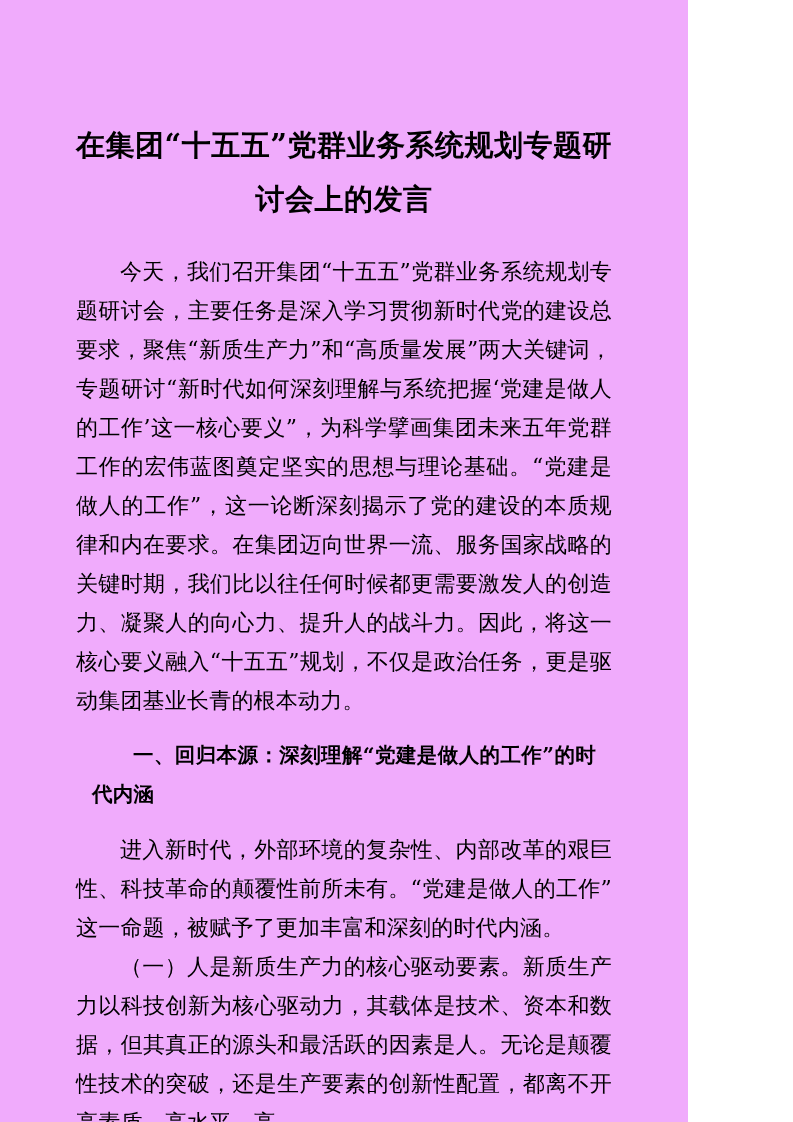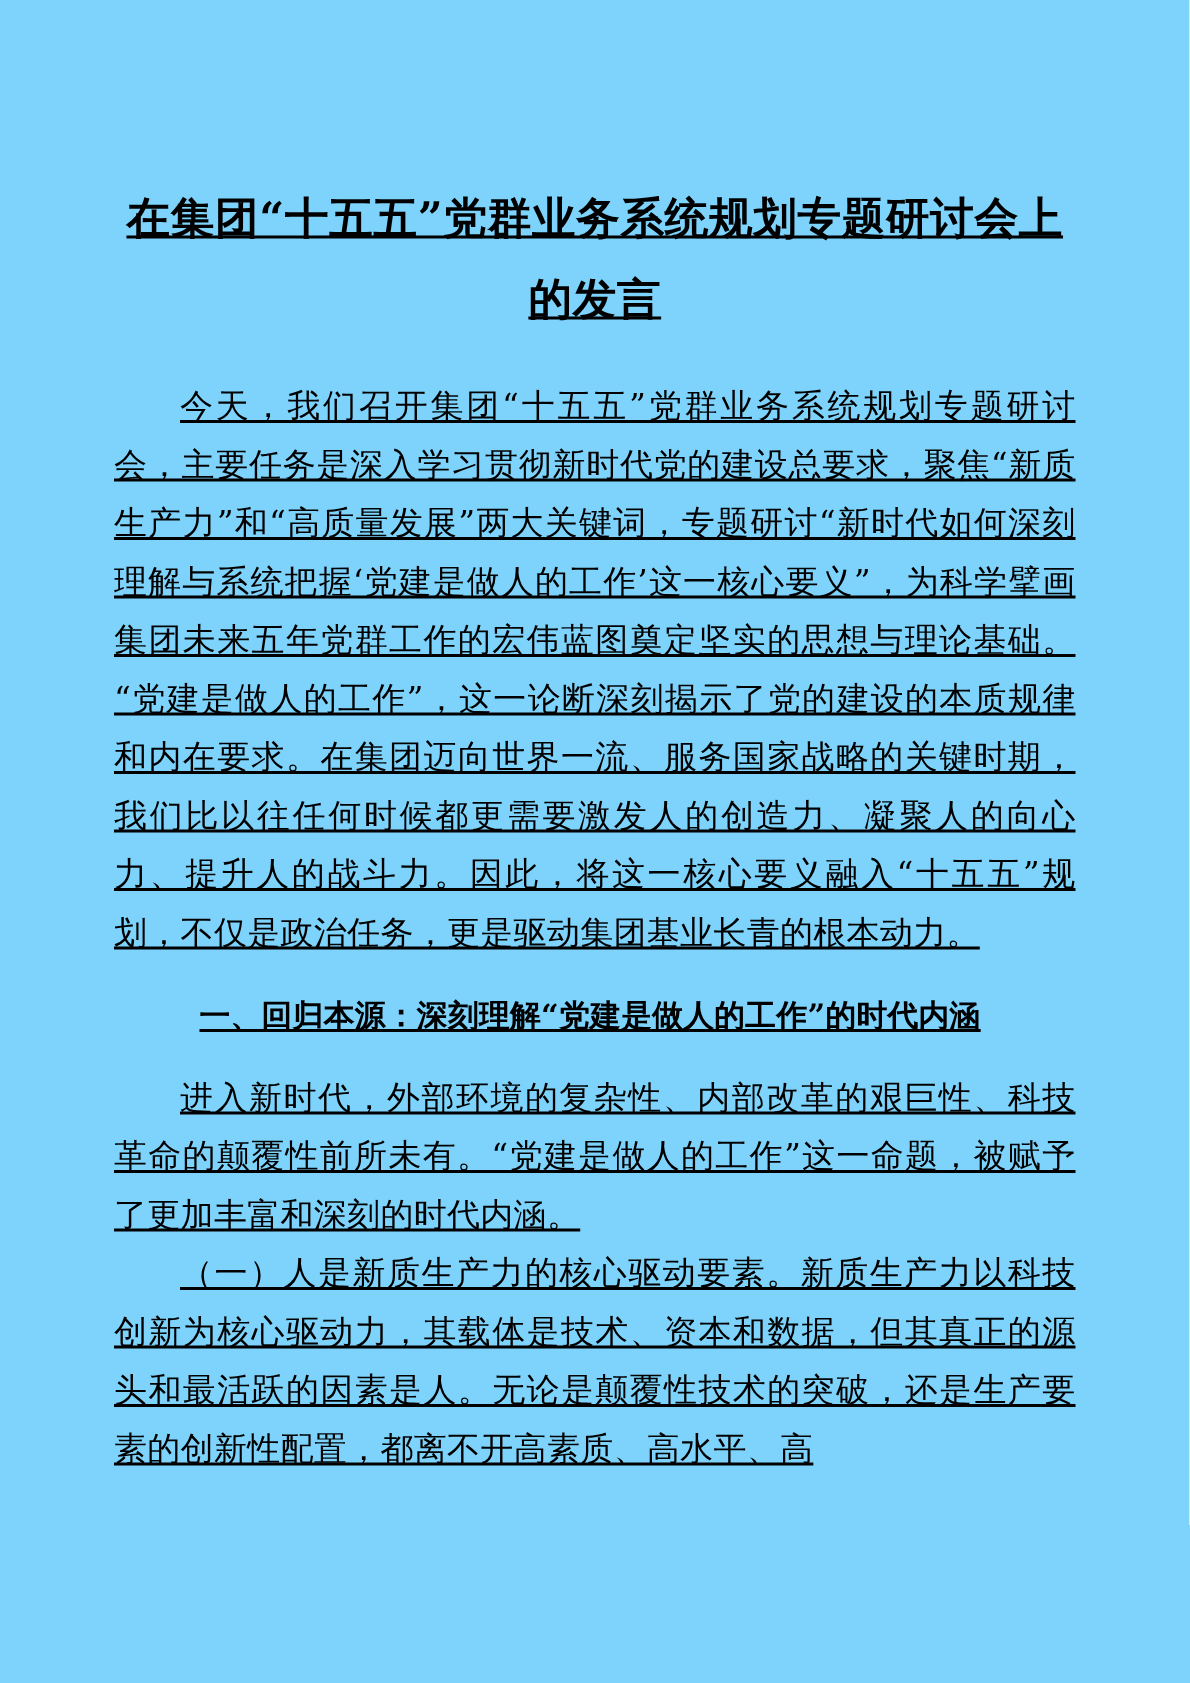--- a/index.html
+++ b/index.html
@@ -2,29 +2,28 @@
 <html lang="zh"><head>
 <meta charset="utf-8">
 <style>
   html, body {
     margin: 0;
     padding: 0;
     background: #ffffff;
   }
   .page {
     position: relative;
-    width: 793px;
+    width: 688px;
     height: 1122px;
-    background: #7dd3fc;
+    background: #f0abfc;
     box-sizing: border-box;
     padding: 118px 76px 60px 76px;
     font-family: "DejaVu Serif", "Liberation Serif", serif;
     color: #000000;
     overflow: hidden;
-    text-decoration: underline;
   }
   .doc-title {
     font-size: 29px;
     line-height: 54px;
     font-weight: 700;
     text-align: center;
     letter-spacing: 0.5px;
     margin: 0 0 26px 0;
     font-family: "DejaVu Serif", "Liberation Serif", serif;
   }

